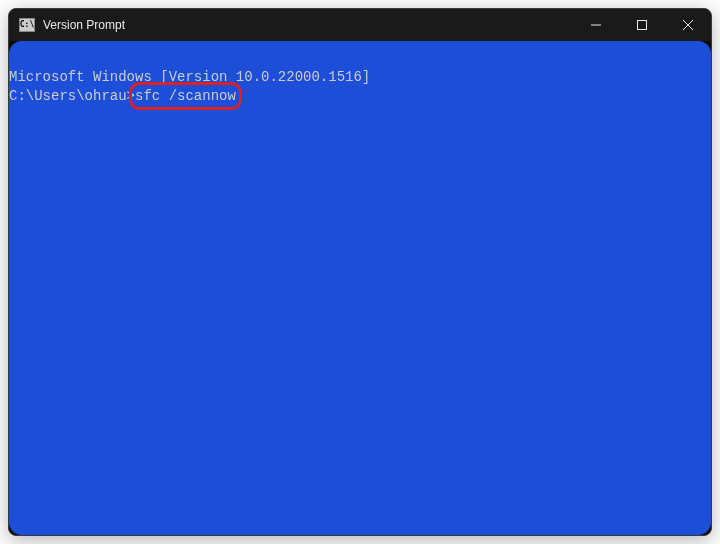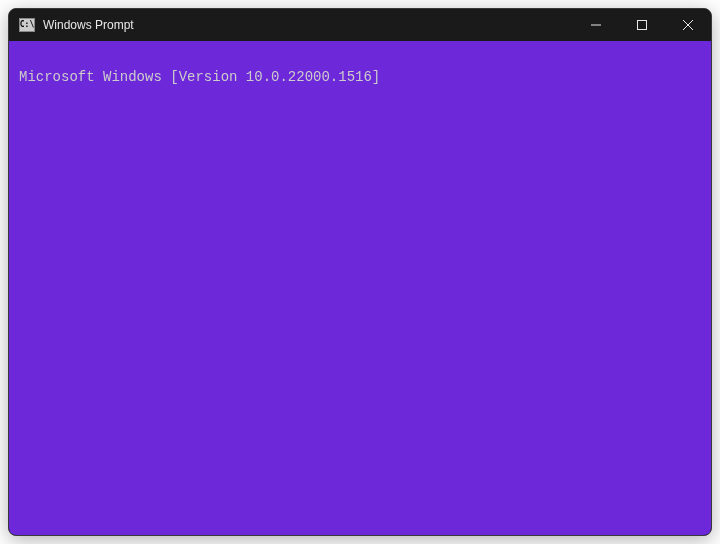--- a/index.html
+++ b/index.html
@@ -76,29 +76,30 @@
       cursor: pointer;
     }
     .win-btn svg {
       width: 10px;
       height: 10px;
       stroke: #e8e8e8;
       stroke-width: 1;
       fill: none;
     }
     .terminal-body {
-      padding: 8px 10px;
+      padding: 8px 0;
       font-family: Consolas, "Courier New", monospace;
       font-size: 14px;
       line-height: 1.35;
       color: #cccccc;
       height: calc(100% - 32px);
-      background: #6d28d9;
+      background: #1d4ed8;
       white-space: pre-wrap;
       position: relative;
+      border-radius: 13px;
     }
     .line {
       display: block;
     }
     .prompt-line {
       position: relative;
       display: inline-block;
     }
     .highlight-box {
       position: absolute;
@@ -109,21 +110,21 @@
       height: 28px;
     }
   </style>
 </head>
 <body>
 
 <div class="window">
   <div class="titlebar">
     <div class="title-left">
       <div class="app-icon">C:\</div>
-      <span class="title-text">Windows Prompt</span>
+      <span class="title-text">Version Prompt</span>
     </div>
     <div class="window-controls">
       <button class="win-btn">
         <svg viewBox="0 0 10 10">
             <line x1="0" y1="5" x2="10" y2="5"></line>
           </svg>
       </button>
       <button class="win-btn">
         <svg viewBox="0 0 10 10">
             <rect x="0.5" y="0.5" width="9" height="9"></rect>
@@ -131,15 +132,15 @@
       </button>
       <button class="win-btn close">
         <svg viewBox="0 0 10 10">
             <line x1="0" y1="0" x2="10" y2="10"></line>
             <line x1="10" y1="0" x2="0" y2="10"></line>
           </svg>
       </button>
     </div>
   </div>
   <div class="terminal-body">
-<span class="line">Microsoft Windows [Version 10.0.22000.1516]</span><span class="line"></span>
+<span class="line">Microsoft Windows [Version 10.0.22000.1516]</span><span class="line"></span><span class="prompt-line"><span>C:\Users\ohrau&gt;</span><span>sfc /scannow</span><span class="highlight-box" id="hl" style="left: 120px; width: 113px;"></span></span>
   </div>
 </div>
 
 </body></html>

